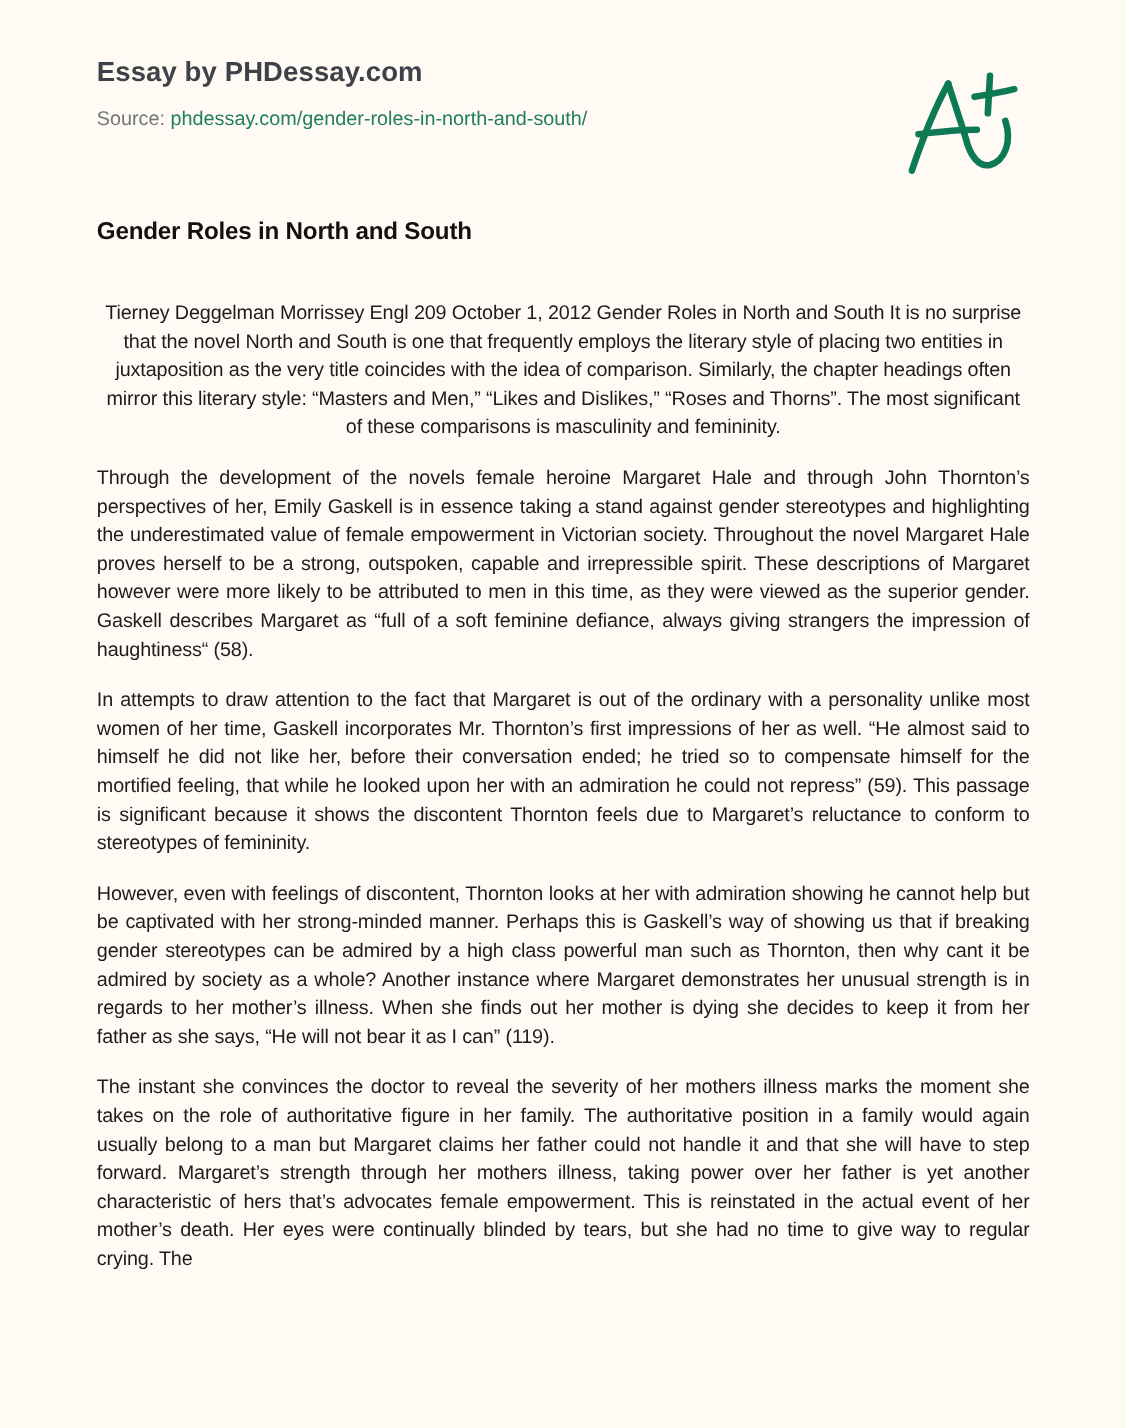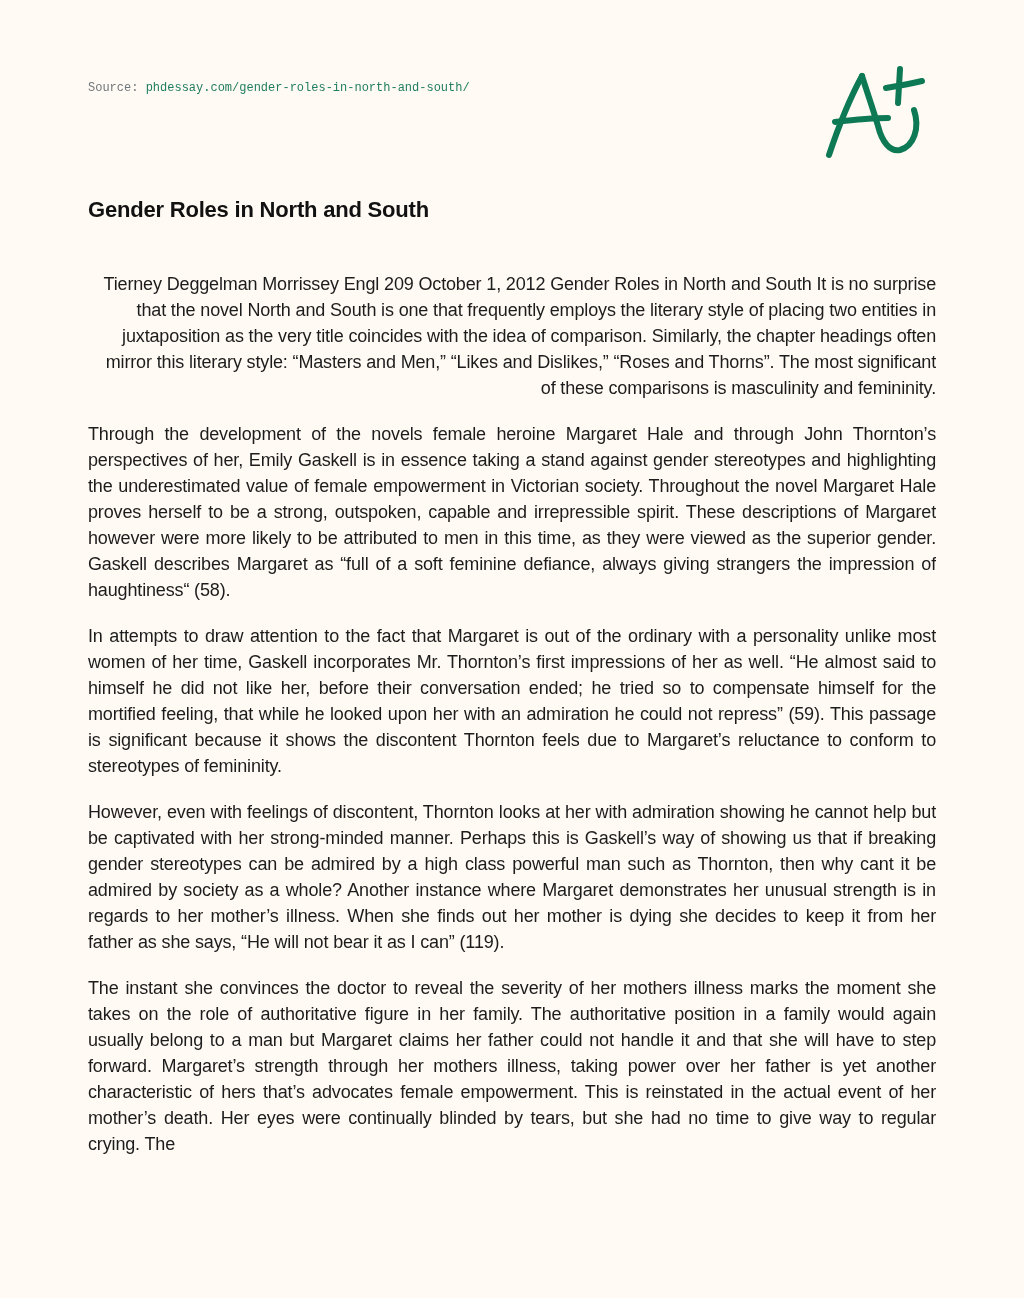--- a/index.html
+++ b/index.html
@@ -30,25 +30,24 @@
   }
   .site-title {
     font-size: 25px;
     font-weight: bold;
     color: #3d4148;
     margin: 0;
     line-height: 36px;
     letter-spacing: 0.1px;
   }
   .source-line {
-    margin-top: 30px;
-    font-size: 12px;
+    margin-top: 14px;
+    font-size: 18px;
     line-height: 20px;
     color: #6f767c;
-    font-family: Liberation Mono, monospace;
   }
   .source-link {
     color: #1f7d60;
     text-decoration: none;
   }
   .logo {
     position: absolute;
     left: 818px;
     top: 60px;
     width: 120px;
@@ -75,29 +74,30 @@
   }
   .content p {
     margin: 0 0 20px 0;
     font-size: 18px;
     line-height: 26px;
     color: #1c1c1c;
     text-align: justify;
     letter-spacing: -0.15px;
   }
   .content p.ragged {
-    text-align: right;
+    text-align: center;
   }
 </style>
 </head>
 <body>
 
 <div class="page">
 
   <div class="header">
+    <h2 class="site-title">Essay by PHDessay.com</h2>
     <div class="source-line">
       <span>Source:</span>
       <a class="source-link">phdessay.com/gender-roles-in-north-and-south/</a>
     </div>
   </div>
 
   <div class="logo">
     <svg width="120" height="105" viewBox="0 0 120 105" xmlns="http://www.w3.org/2000/svg">
       <g fill="none" stroke="#0e7a55" stroke-width="6" stroke-linecap="round" stroke-linejoin="round">
 

